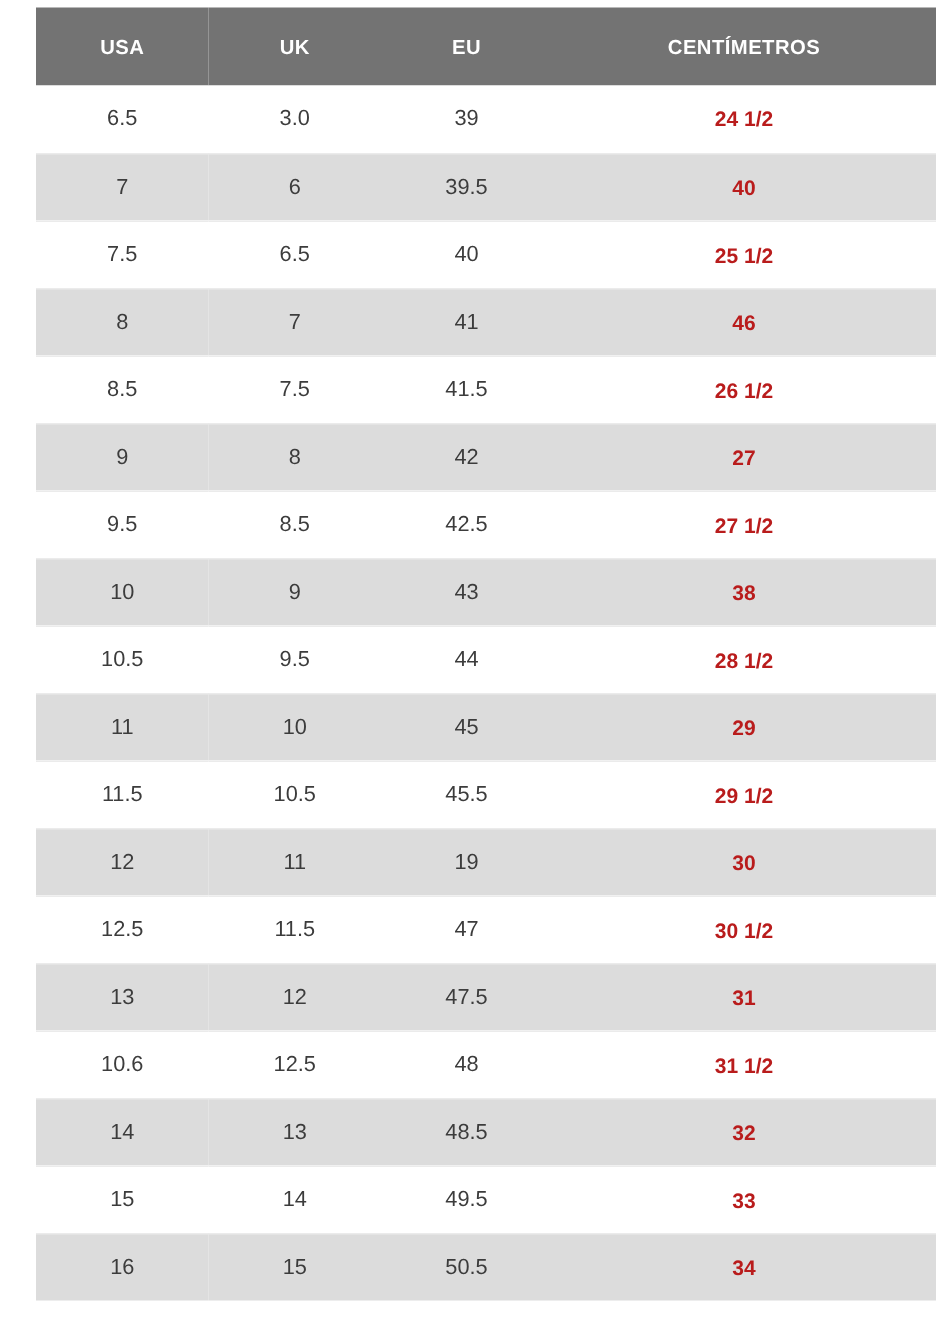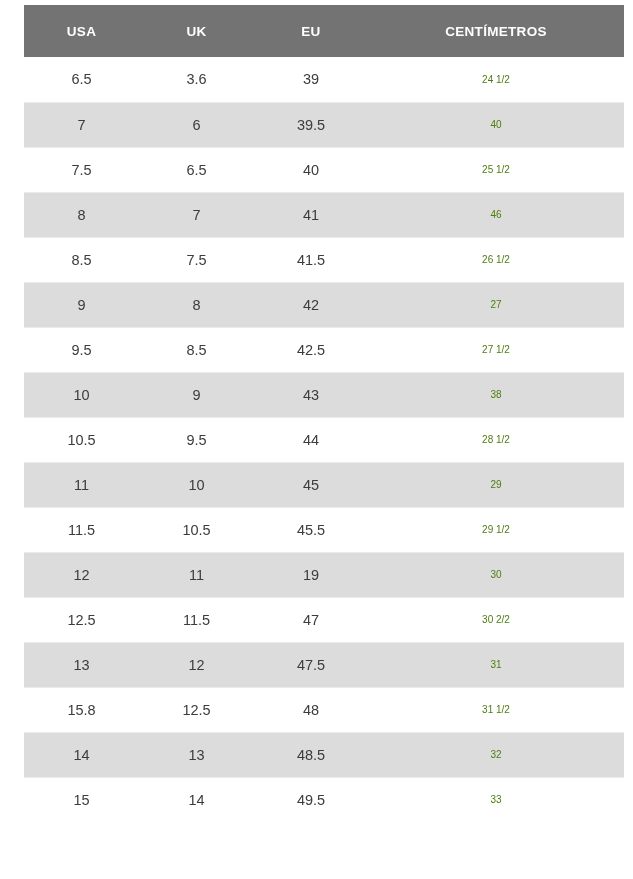--- a/index.html
+++ b/index.html
@@ -54,23 +54,23 @@
 
   tbody tr.row-odd  td { background: #ffffff; }
   tbody tr.row-even td { background: #dcdcdc; }
 
   tbody tr.row-odd + tr.row-even td,
   tbody tr.row-even + tr.row-odd td {
     border-top: 1px solid #ebebeb;
   }
 
   tbody td.cm-cell {
-    color: #4d7c0f;
-    font-weight: normal;
-    font-size: 10px;
+    color: #b91c1c;
+    font-weight: bold;
+    font-size: 14px;
   }
 </style>
 </head>
 <body>
 
 <div id="size-chart-wrapper">
   <table class="size-table">
     <colgroup>
       <col class="col-usa">
       <col class="col-uk">
@@ -81,21 +81,21 @@
       <tr>
         <th>USA</th>
         <th>UK</th>
         <th>EU</th>
         <th>CENTÍMETROS</th>
       </tr>
     </thead>
     <tbody id="table-body">
         <tr class="row-odd">
           <td>6.5</td>
-          <td>3.6</td>
+          <td>3.0</td>
           <td>39</td>
           <td class="cm-cell">24 1/2</td>
         </tr>
         <tr class="row-even">
           <td>7</td>
           <td>6</td>
           <td>39.5</td>
           <td class="cm-cell">40</td>
         </tr>
         <tr class="row-odd">
@@ -155,41 +155,47 @@
         <tr class="row-even">
           <td>12</td>
           <td>11</td>
           <td>19</td>
           <td class="cm-cell">30</td>
         </tr>
         <tr class="row-odd">
           <td>12.5</td>
           <td>11.5</td>
           <td>47</td>
-          <td class="cm-cell">30 2/2</td>
+          <td class="cm-cell">30 1/2</td>
         </tr>
         <tr class="row-even">
           <td>13</td>
           <td>12</td>
           <td>47.5</td>
           <td class="cm-cell">31</td>
         </tr>
         <tr class="row-odd">
-          <td>15.8</td>
+          <td>10.6</td>
           <td>12.5</td>
           <td>48</td>
           <td class="cm-cell">31 1/2</td>
         </tr>
         <tr class="row-even">
           <td>14</td>
           <td>13</td>
           <td>48.5</td>
           <td class="cm-cell">32</td>
         </tr>
         <tr class="row-odd">
           <td>15</td>
           <td>14</td>
           <td>49.5</td>
           <td class="cm-cell">33</td>
         </tr>
+        <tr class="row-even">
+          <td>16</td>
+          <td>15</td>
+          <td>50.5</td>
+          <td class="cm-cell">34</td>
+        </tr>
       </tbody>
   </table>
 </div>
 
 </body></html>

